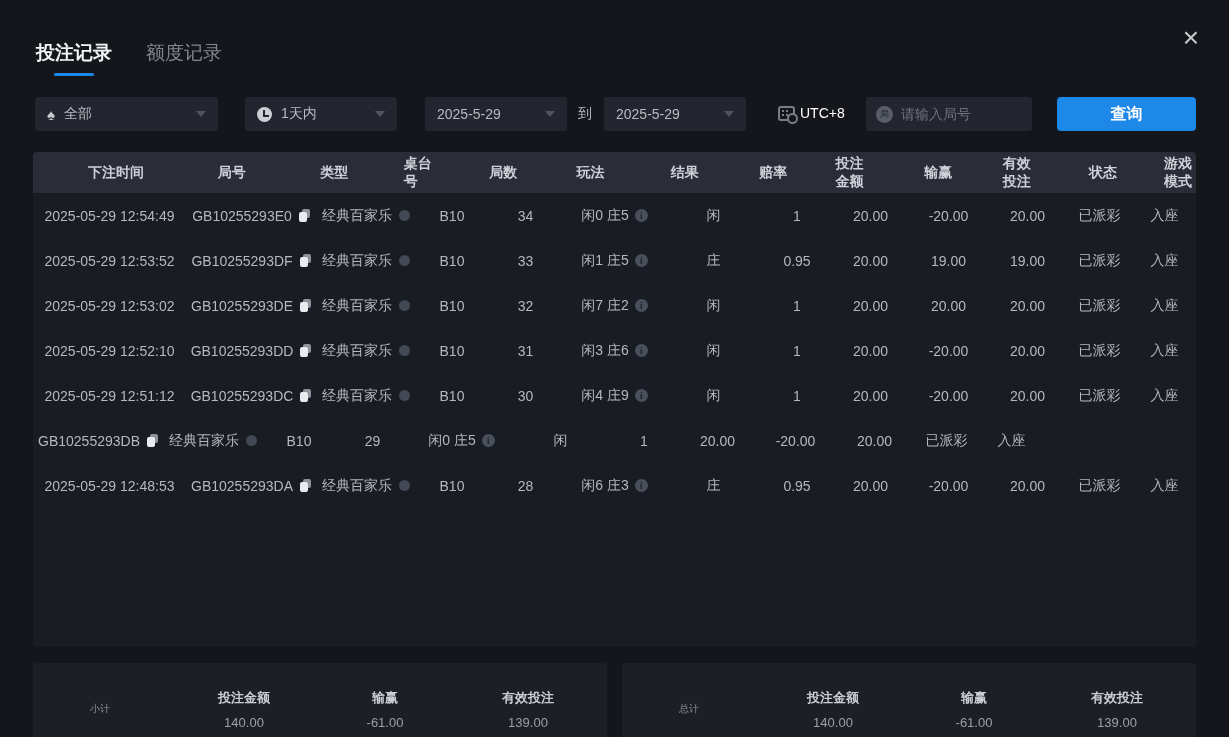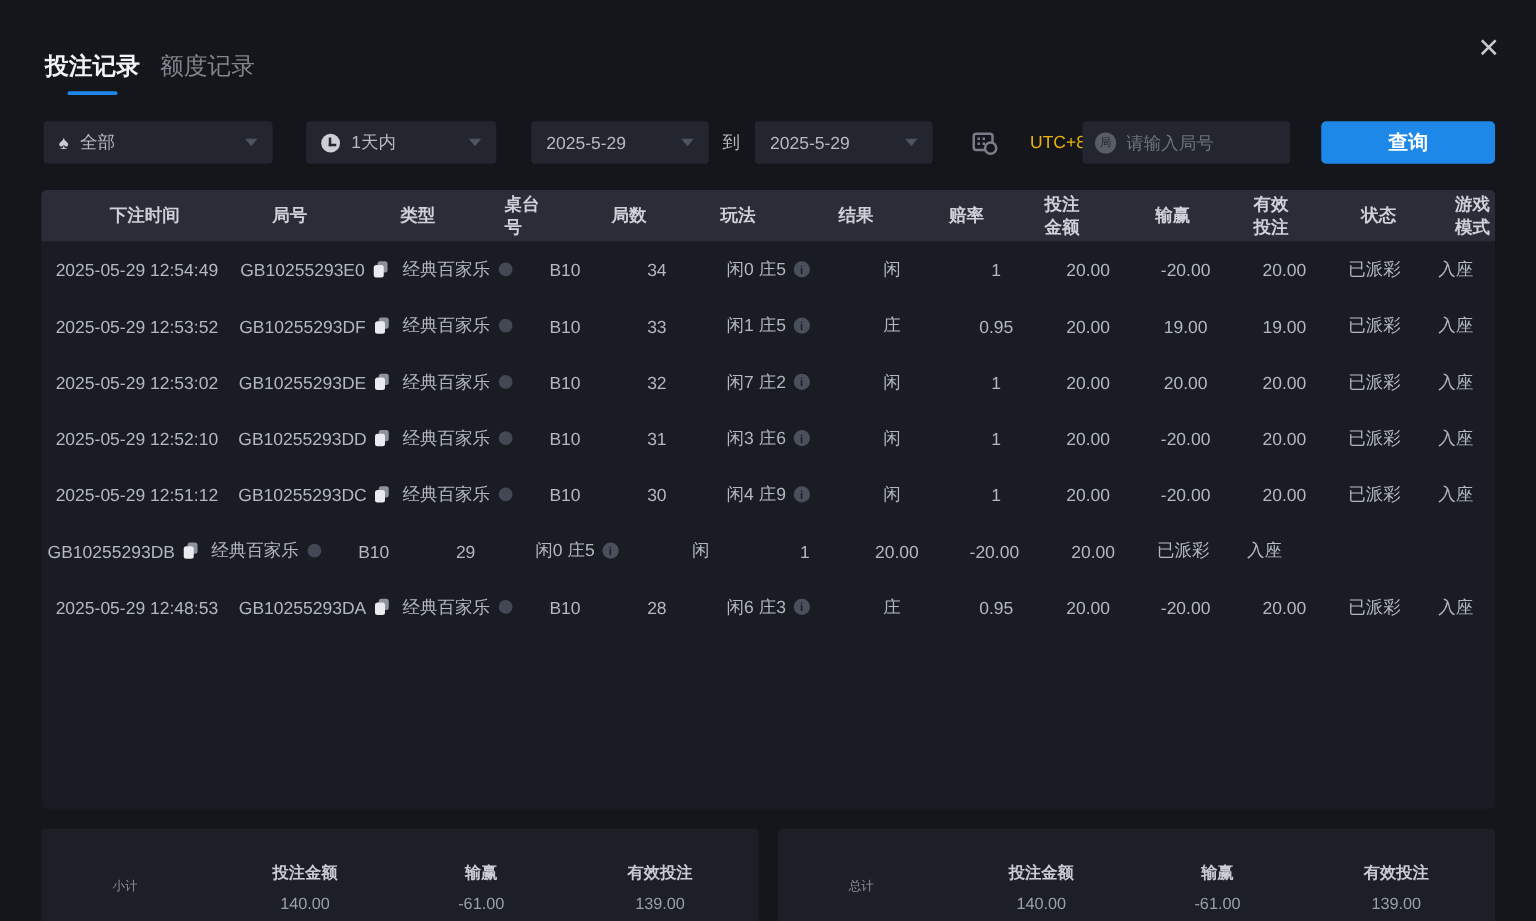--- a/index.html
+++ b/index.html
@@ -5,21 +5,21 @@
   * { margin:0; padding:0; box-sizing:border-box; }
   html,body { width:1229px; height:737px; overflow:hidden; }
   body {
     background:#14161b;
     font-family:"Liberation Sans","DejaVu Sans",sans-serif;
     color:#b4b8bf;
     position:relative;
   }
 
   
-  .tabs { position:absolute; left:36px; top:40px; display:flex; gap:16px; }
+  .tabs { position:absolute; left:36px; top:40px; display:flex; gap:34px; }
   .tab { cursor:pointer; }
   .tab .tab-label { font-size:19px; color:#82868e; }
   .tab.active .tab-label { color:#f2f3f5; font-weight:bold; }
   .tab .underline { display:none; }
   .tab.active .underline { display:block; width:40px; height:3px; border-radius:2px; background:#1e88e8; margin:7px auto 0; }
 
   .close-btn { position:absolute; right:22px; top:22px; width:32px; height:32px;
     display:flex; align-items:center; justify-content:center;
     color:#c8cacd; font-size:28px; line-height:1; cursor:pointer; }
 
@@ -40,21 +40,21 @@
   .clock-icon { width:15px; height:15px; border-radius:50%; background:#ccd0d5; position:relative; margin-right:9px; }
   .clock-icon::after { content:""; position:absolute; left:6px; top:3px; width:4px; height:5px;
     border-left:2px solid #23262e; border-bottom:2px solid #23262e; }
 
   .tz { position:absolute; left:778px; top:8px; display:flex; align-items:center; gap:5px; }
   .cal-icon { width:17px; height:15px; border:2px solid #787d87; border-radius:3px; position:relative; }
   .cal-icon::before { content:""; position:absolute; left:2px; top:2px; width:2px; height:2px;
     background:#787d87; box-shadow:4px 0 #787d87, 0 4px #787d87, 4px 4px #787d87; }
   .cal-icon::after { content:""; position:absolute; right:-5px; bottom:-5px; width:7px; height:7px;
     border-radius:50%; background:#14161b; border:2px solid #787d87; }
-  .tz-label { font-size:14px; color:#eab308;margin-left:24px; }
+  .tz-label { font-size:14px; color:#ffffff; }
 
   .search-box { position:absolute; left:866px; top:0; width:166px; height:34px; background:#23262e;
     border-radius:3px; display:flex; align-items:center; padding:0 10px; }
   .search-icon { width:17px; height:17px; border-radius:50%; background:#585d66; color:#23262e;
     font-size:9px; display:flex; align-items:center; justify-content:center; flex:0 0 auto; margin-right:8px; }
   .search-box input { background:transparent; border:none; outline:none; width:100%;
     font-family:inherit; font-size:14px; color:#7dd3fc; }
   .search-box input::placeholder { color:#6d727c; }
 
   .query-btn { position:absolute; left:1057px; top:0; width:139px; height:34px; background:#1e88e8;

